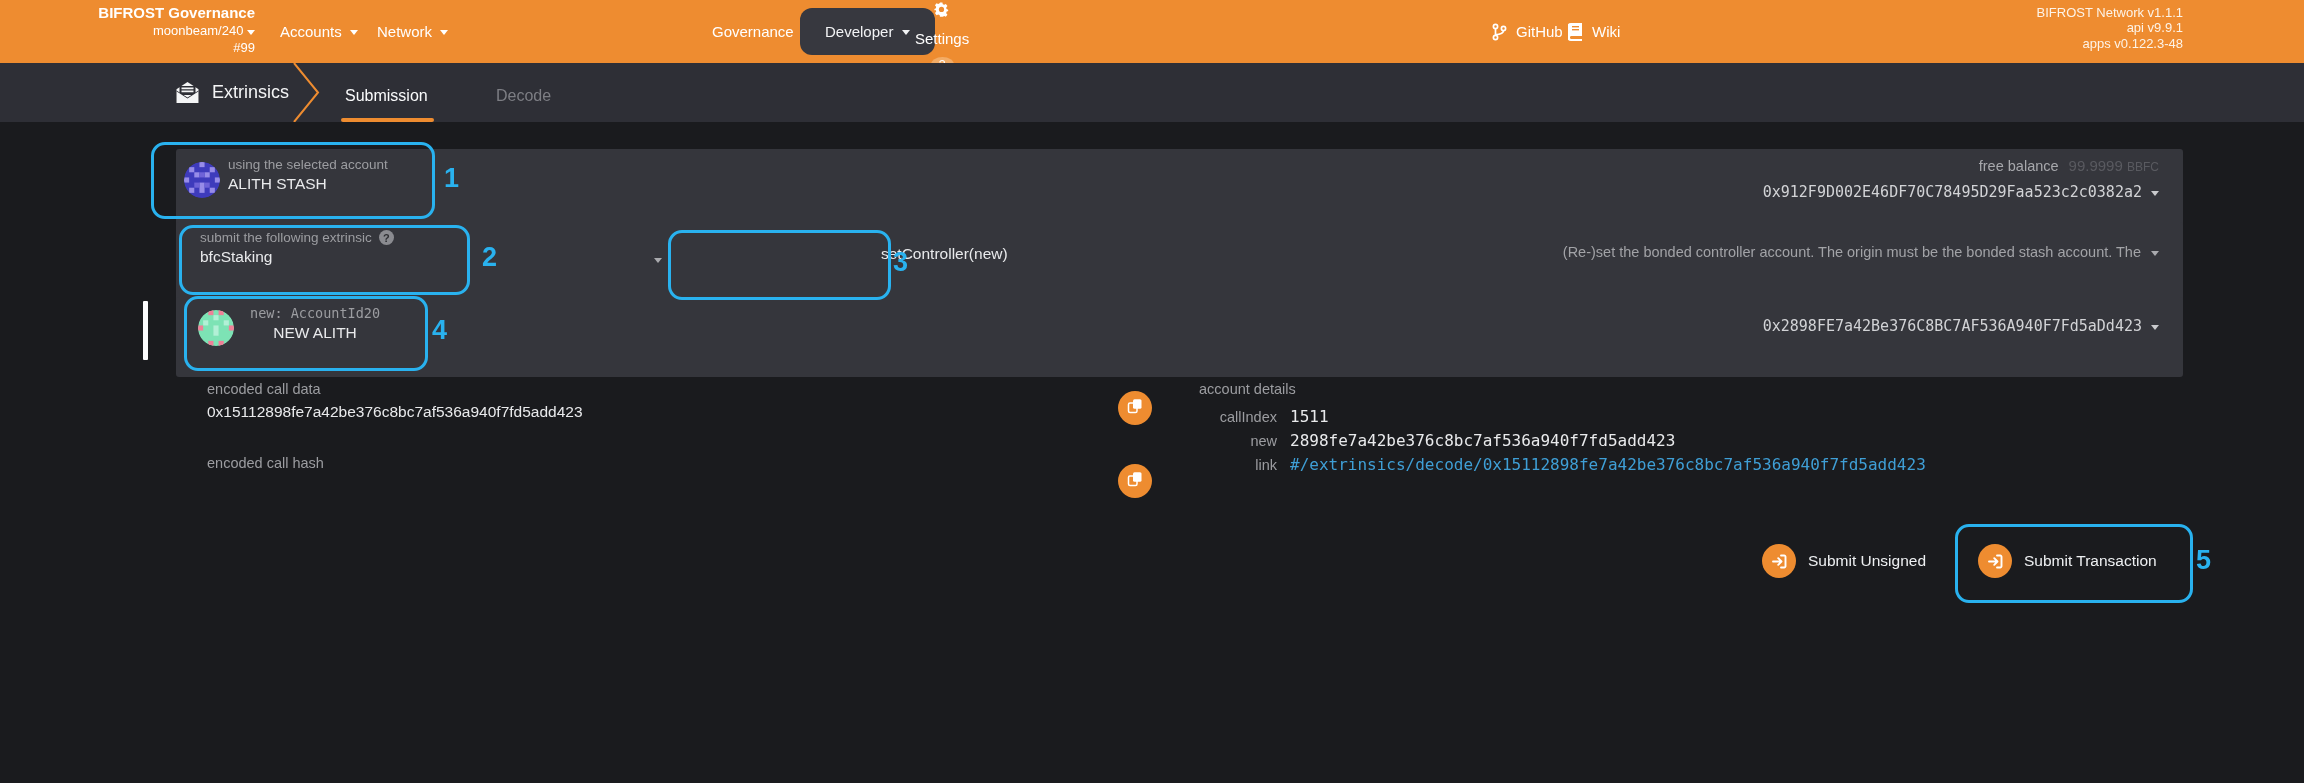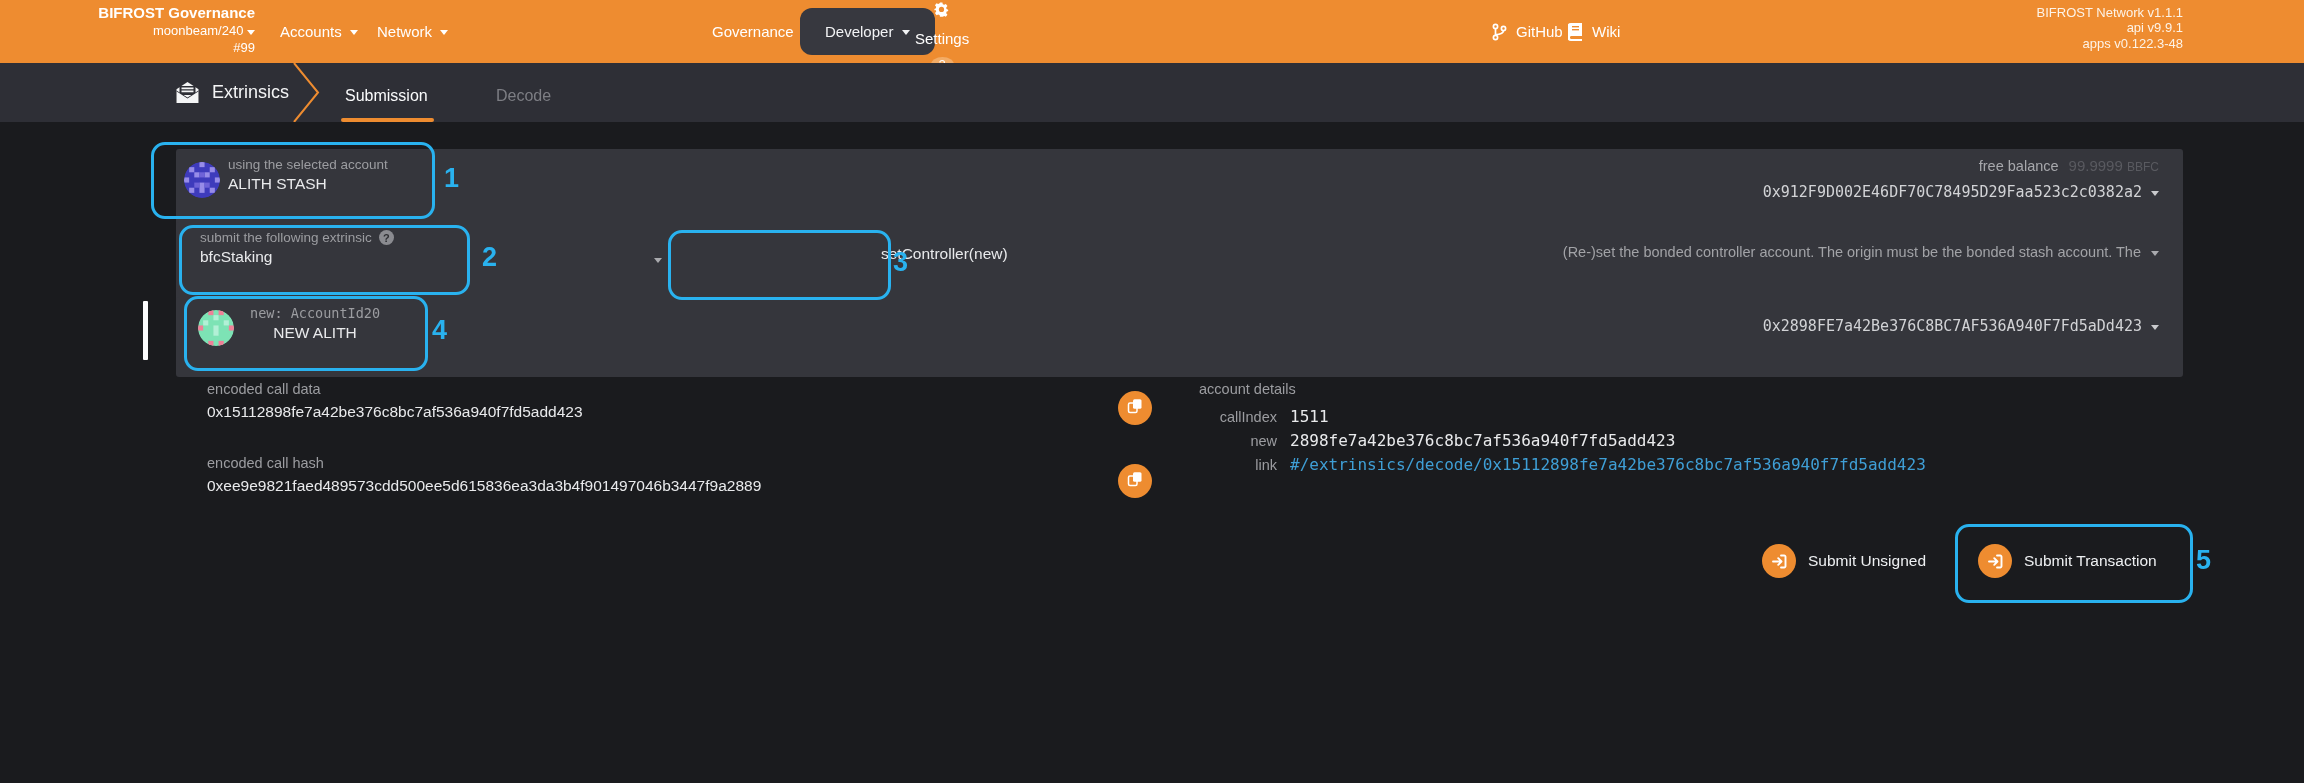--- a/index.html
+++ b/index.html
@@ -262,21 +262,20 @@
   <div class="circlebtn" style="left:1118px;top:391px;">
     <span>
       <svg width="16" height="16" viewBox="0 0 16 16">
           <rect x="1.5" y="5" width="8.5" height="9.5" rx="1.5" fill="none" stroke="#fff" stroke-width="1.5"></rect>
           <rect x="6" y="1.2" width="8.5" height="9.5" rx="1.5" fill="#fff"></rect>
         </svg>
     </span>
   </div>
 
   <span class="seclbl" style="left:207px;top:455px;">encoded call hash</span>
-  <span class="secval" style="left:207px;top:477px;">0xee9e9821faed489573cdd500ee5d615836ea3da3b4f901497046b3447f9a2889</span>
   <div class="circlebtn" style="left:1118px;top:464px;">
     <span>
       <svg width="16" height="16" viewBox="0 0 16 16">
           <rect x="1.5" y="5" width="8.5" height="9.5" rx="1.5" fill="none" stroke="#fff" stroke-width="1.5"></rect>
           <rect x="6" y="1.2" width="8.5" height="9.5" rx="1.5" fill="#fff"></rect>
         </svg>
     </span>
   </div>
 
   <span class="seclbl" style="left:1199px;top:381px;">account details</span>

